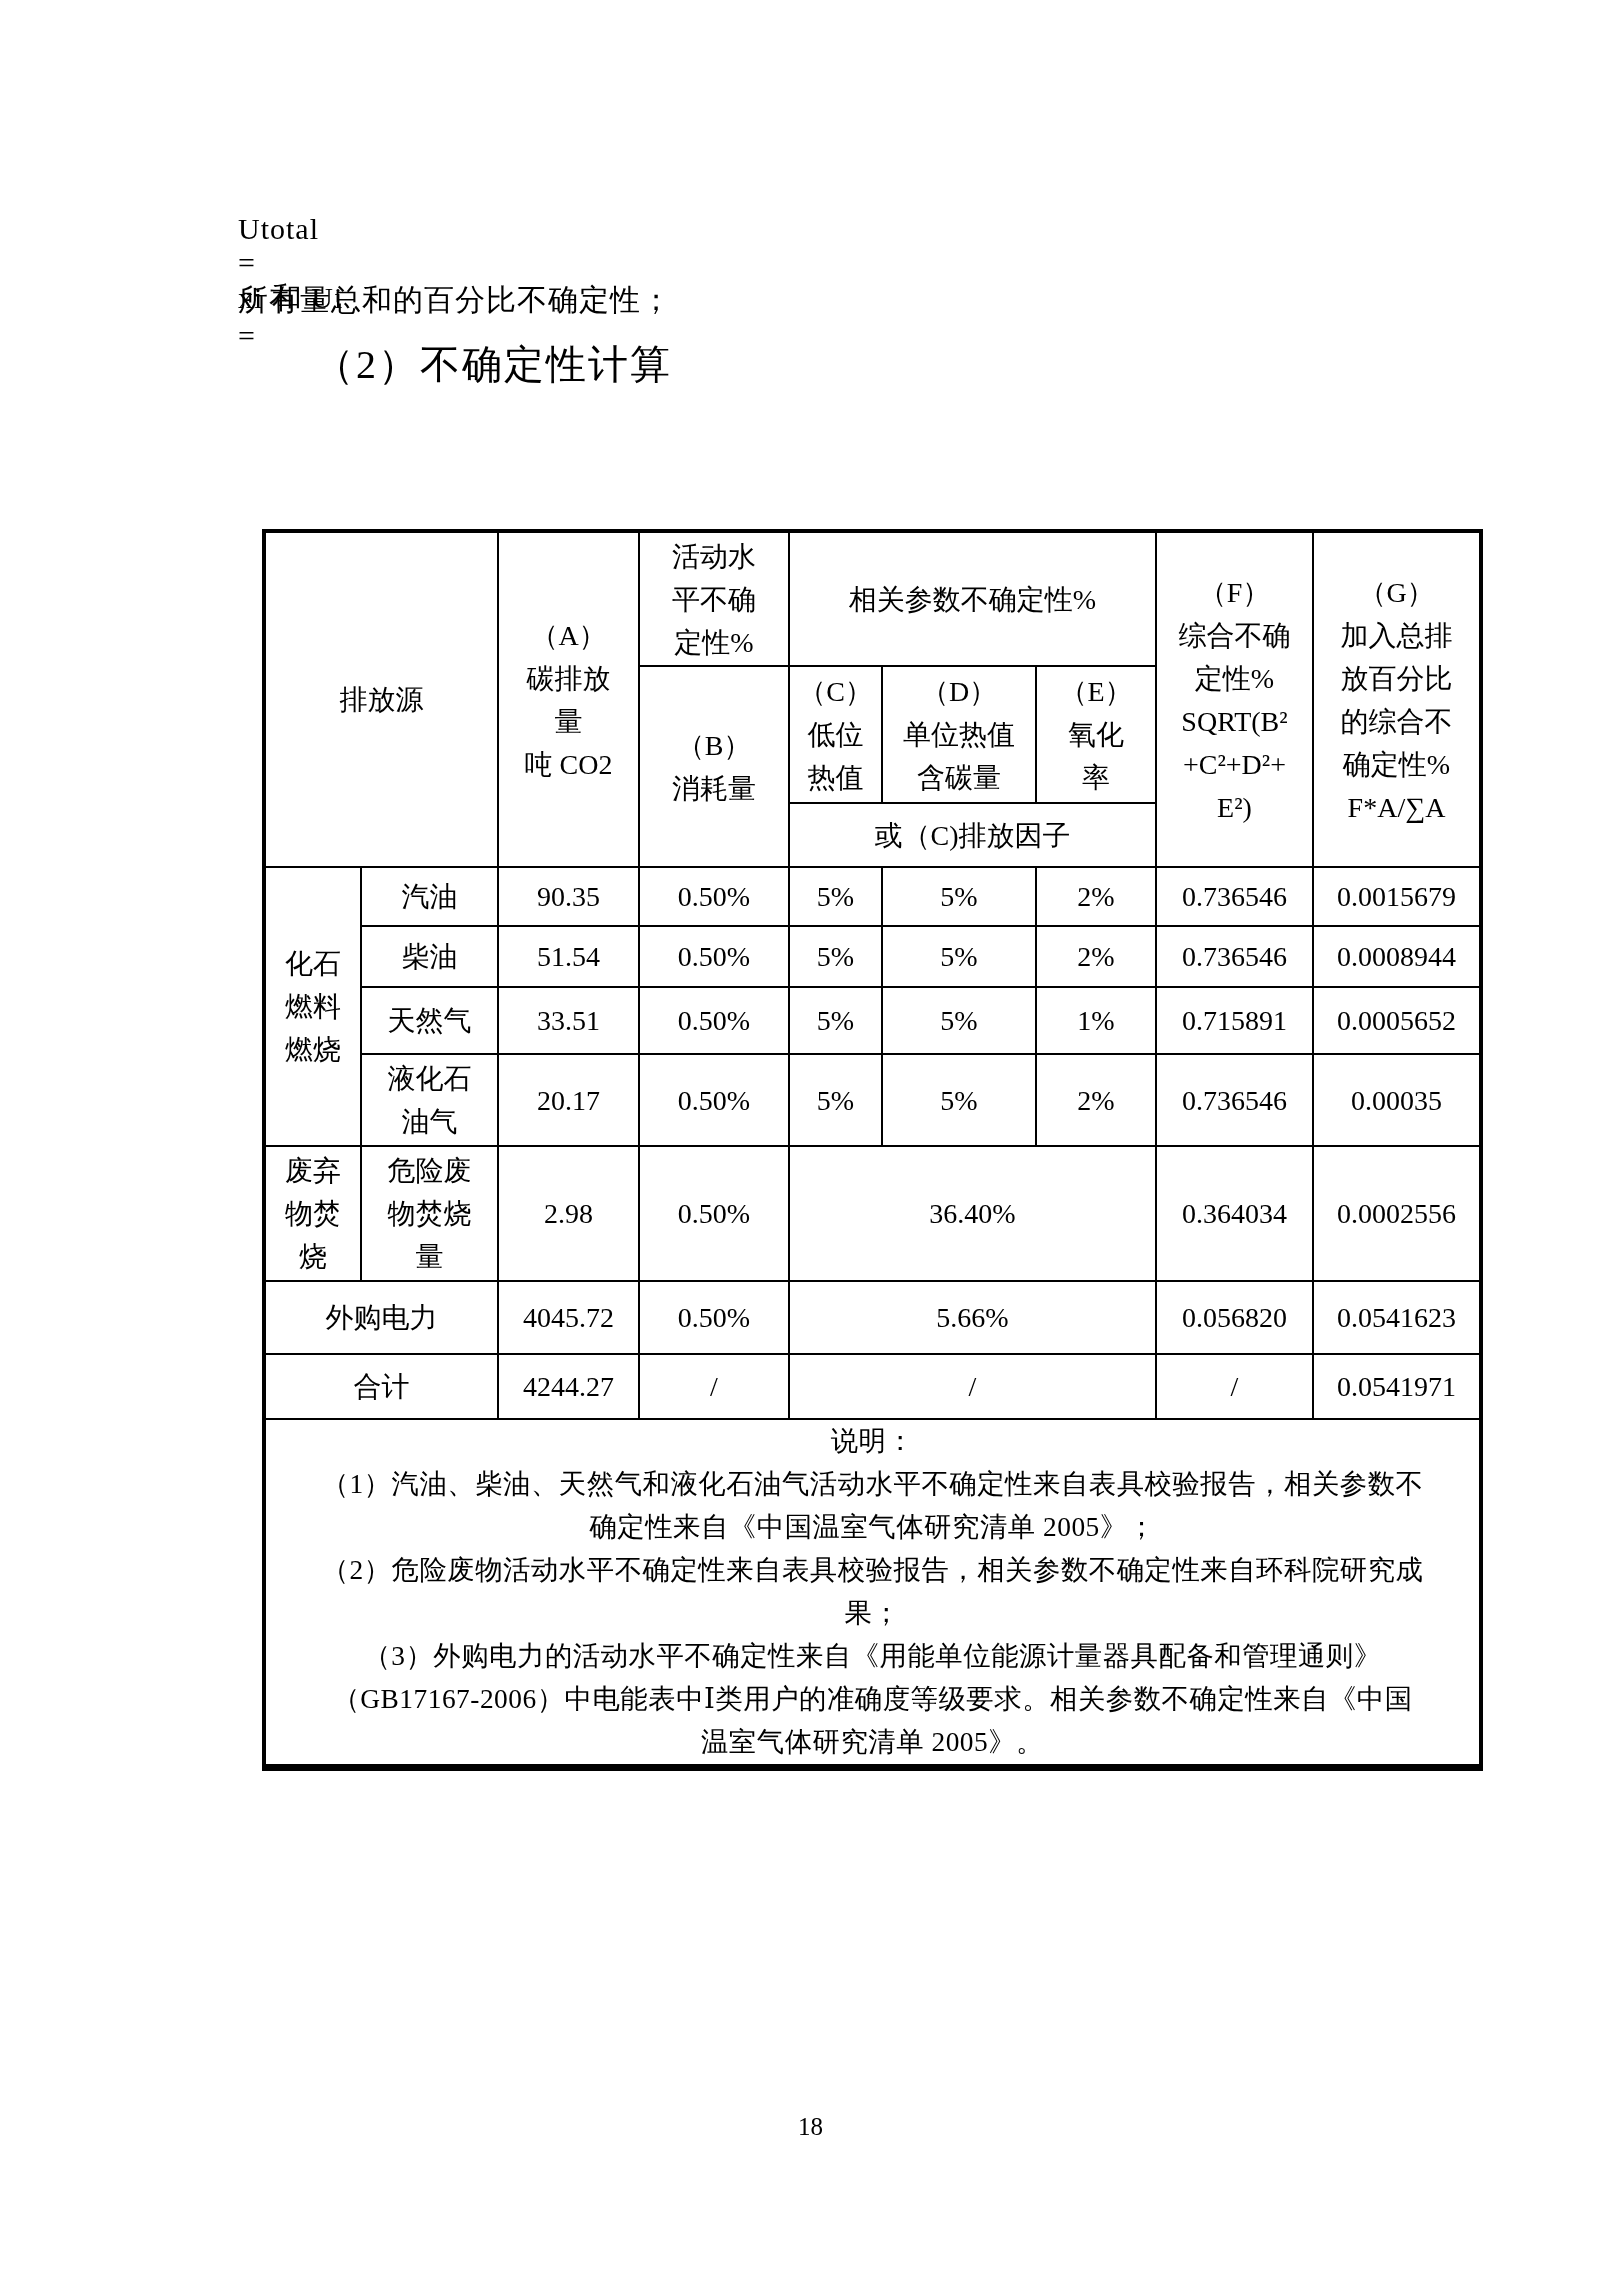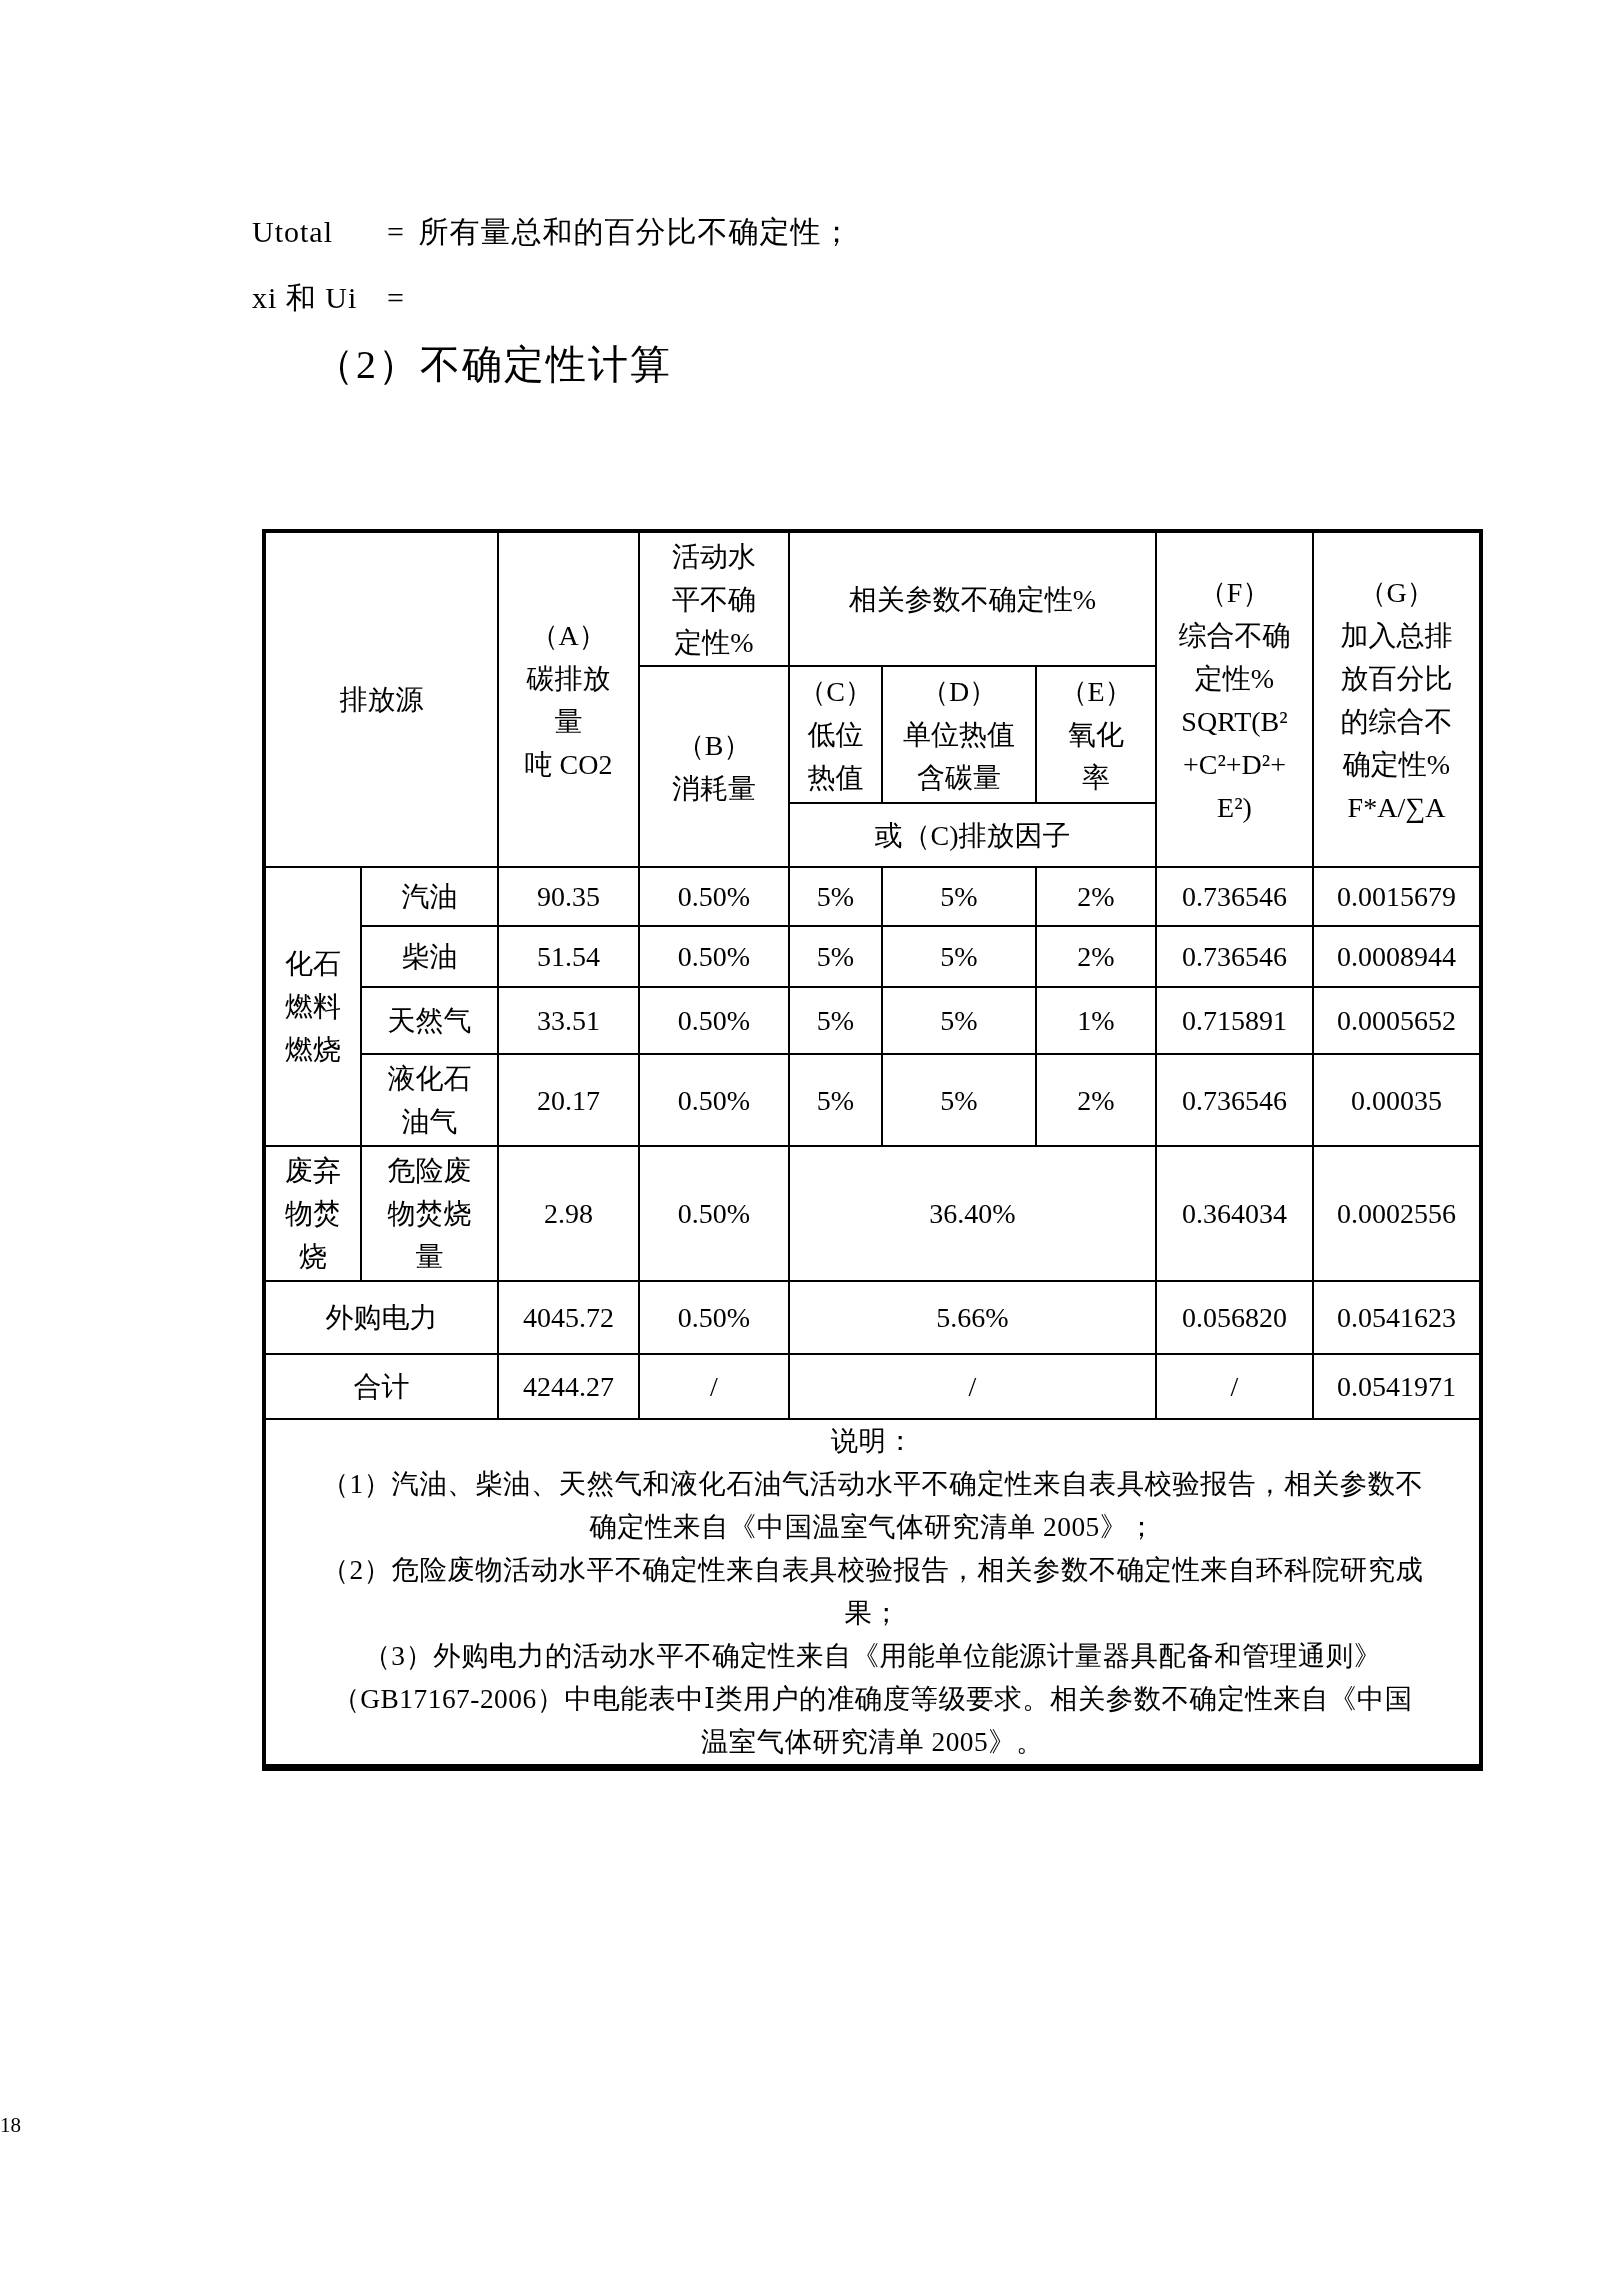--- a/index.html
+++ b/index.html
@@ -7,23 +7,23 @@
     position:relative;
     width:1621px;height:2293px;
     background:#ffffff;
     font-family:"Liberation Serif","DejaVu Serif",serif;
     color:#000;
     overflow:hidden;
   }
   .pre{white-space:pre-line;}
   
   .def-line{
-    position:absolute;left:252px;
+    position:absolute;left:238px;
     font-size:30px;letter-spacing:1px;
-    display:flex;align-items:baseline;
+    display:flex;align-items:baseline;flex-direction:column;
   }
   .def-term{display:inline-block;width:135px;}
   .def-eq{display:inline-block;margin-right:13.7px;}
   
   .heading{
     position:absolute;left:314px;top:337px;
     font-size:40px;font-weight:normal;letter-spacing:2px;
   }
   
   .para{
@@ -56,21 +56,21 @@
     padding:3.9px 13.7px;
     font-size:27.4px;line-height:43px;
     letter-spacing:0.5px;
   }
   tr.hr1{height:135px;} tr.hr2{height:137px;} tr.hr3{height:64px;}
   tr.r1{height:59px;} tr.r2{height:61px;} tr.r3{height:67px;} tr.r4{height:92px;}
   tr.r5{height:135px;margin-top:43px;} tr.r6{height:73px;} tr.r7{height:65px;}
   tr.rn{height:346px;}
   .pageno{
     position:absolute;left:0;top:2113px;width:100%;
-    font-size:21px;
+    text-align:center;font-size:25px;
   }
 </style>
 </head>
 <body>
 
 <div class="page">
 
   <div class="def-line" style="top:212px;">
     <span class="def-term">Utotal</span>
       <span class="def-eq">=</span>

